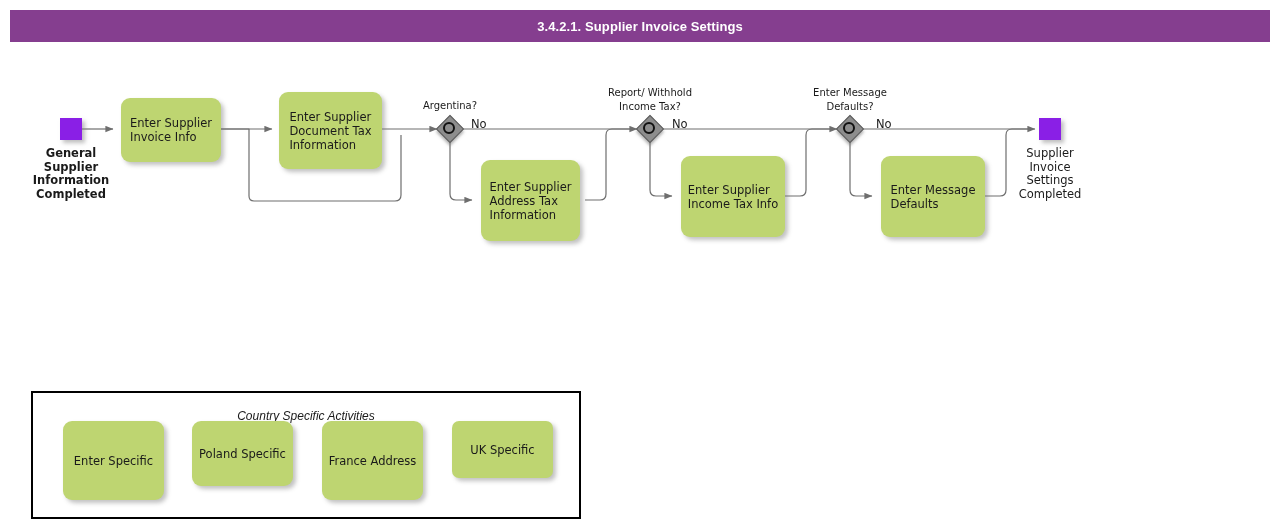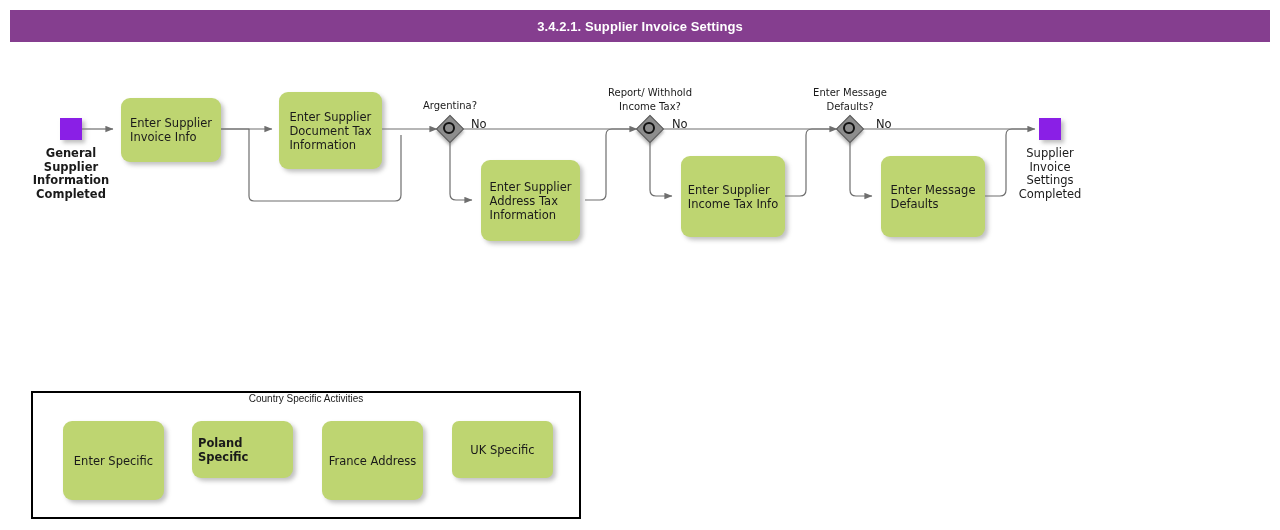--- a/index.html
+++ b/index.html
@@ -149,26 +149,27 @@
     top: 391px;
     width: 550px;
     height: 128px;
     border: 2px solid #000000;
     background: transparent;
     box-sizing: border-box;
   }
   #country-group .group-title {
     position: absolute;
     left: 0;
-    top: 0;
+    top: 16px;
     width: 100%;
     text-align: center;
     font-family: "Liberation Sans", sans-serif;
-    font-size: 10px;
-    color: #1a1a1a;
+    font-size: 12px;
+    color: #1a1a1a;
+    font-style: italic;
   }
 </style>
 </head>
 <body>
 
 <div id="title-bar">
   <span class="title-text">3.4.2.1. Supplier Invoice Settings</span>
 </div>
 
 <div id="diagram-canvas">
@@ -271,21 +272,21 @@
 Settings
 Completed</div>
 
   <div id="country-group">
     <span class="group-title">Country Specific Activities</span>
 
     <div class="task" style="left:30px; top:28px; width:101px; height:79px;">
       <span class="task-label">Enter Specific</span>
     </div>
 
-    <div class="task" style="left:159px; top:28px; width:101px; height:57px;font-weight:bold;">
+    <div class="task" style="left:159px; top:28px; width:101px; height:65px;">
       <span class="task-label">Poland Specific</span>
     </div>
 
     <div class="task" style="left:289px; top:28px; width:101px; height:79px;">
       <span class="task-label">France Address</span>
     </div>
 
     <div class="task" style="left:419px; top:28px; width:101px; height:57px;border-radius:7px;">
       <span class="task-label">UK Specific</span>
     </div>

